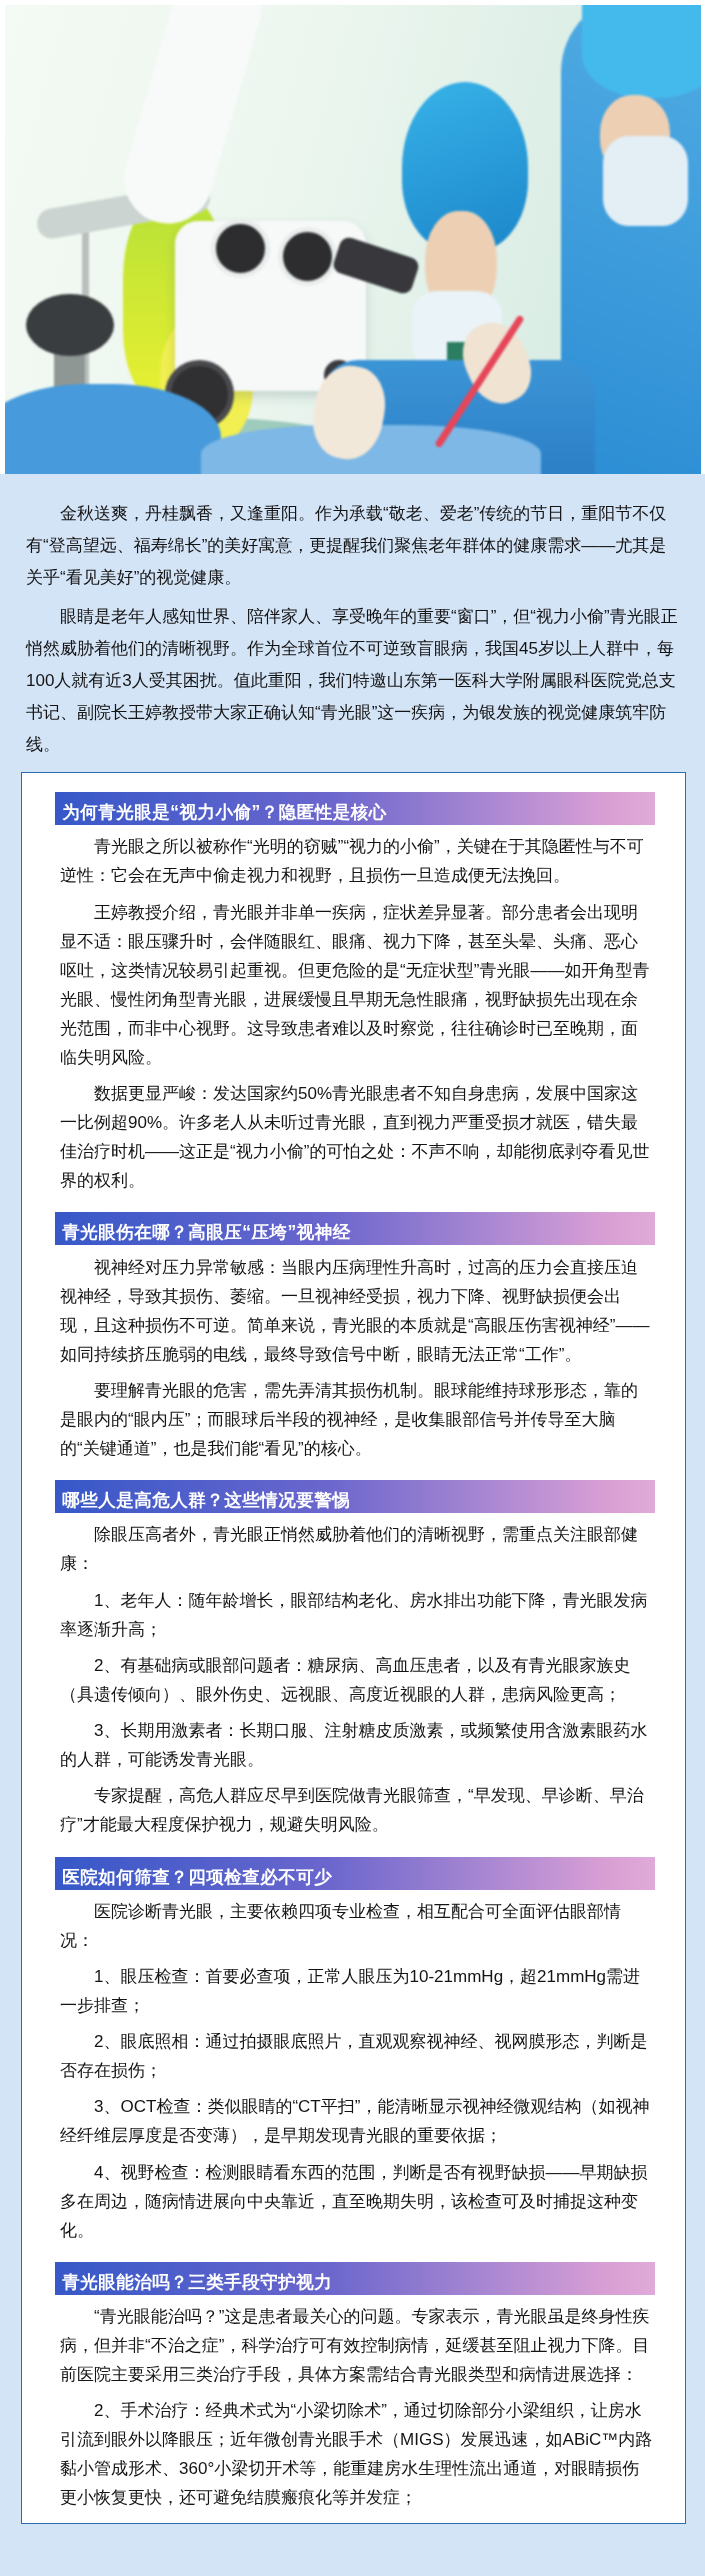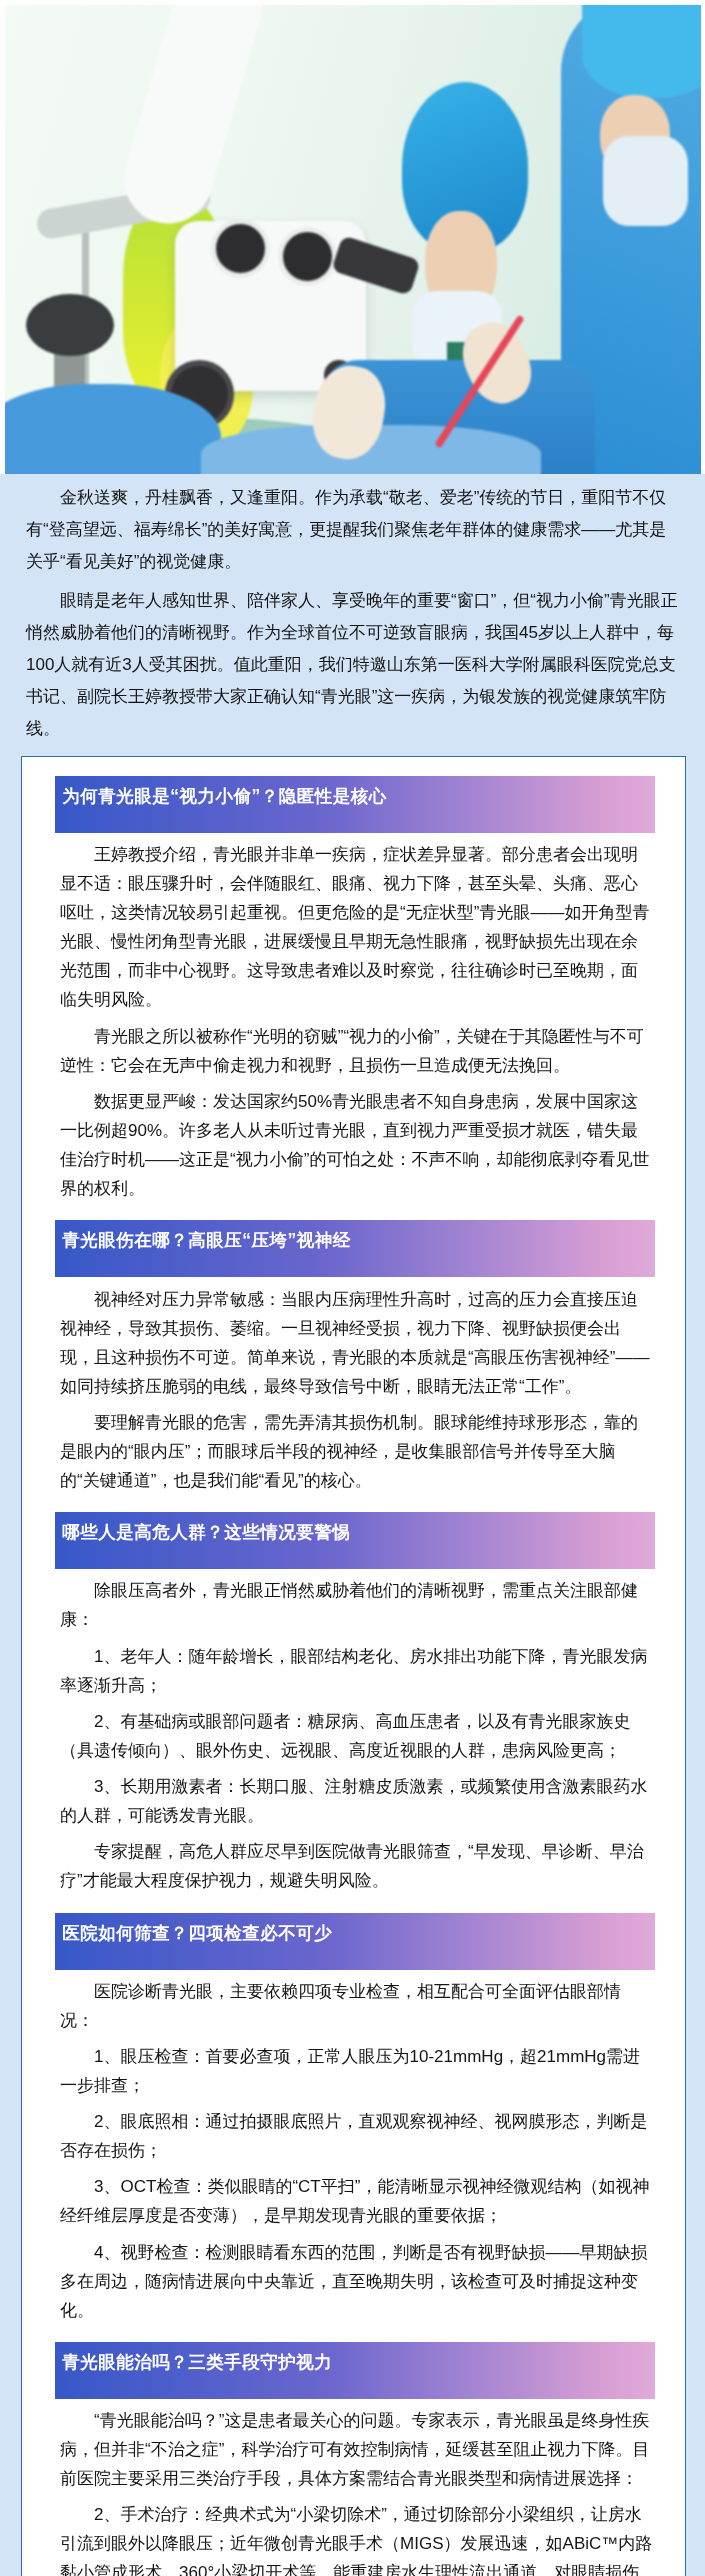--- a/index.html
+++ b/index.html
@@ -37,25 +37,25 @@
   .h-drape2{left:196px;top:420px;width:340px;height:72px;background:#7fb8e4;border-radius:40% 40% 0 0;}
   .h-hand1{left:309px;top:361px;width:70px;height:93px;background:#f2e8da;border-radius:45%;transform:rotate(10deg);}
   .h-hand2{left:461px;top:317px;width:62px;height:82px;background:#efe3d3;border-radius:45%;transform:rotate(-24deg);}
   .h-inst{left:471px;top:299px;width:7.2px;height:155px;background:#e0485a;border-radius:3.6px;transform:rotate(33deg);}
   
   .content{position:absolute;left:0;top:474px;width:706px;height:3413px;background:#d4e4f7;overflow:hidden;
            color:#141414;}
   .content p{margin:0;font-size:17px;line-height:32px;text-indent:2em;}
   .intro{padding:8.2px 26px 0 26px;}
   .intro p{margin-top:7.2px;}
-  .intro p:first-child{margin-top:0;}
+  .intro p:first-child{margin-top:16px;}
   
   .card{box-sizing:border-box;margin:10.3px 0 0 21px;width:665px;border:1px solid #2e6cb0;background:#ffffff;
         padding:19.6px 16.5px 10.3px 17.5px;}
-  .banner{box-sizing:border-box;height:57px;line-height:41px;margin:17.5px 13.4px 0 15.5px;padding-left:7.2px;
+  .banner{box-sizing:border-box;height:33px;line-height:41px;margin:17.5px 13.4px 0 15.5px;padding-left:7.2px;
           background:linear-gradient(90deg,#3758c8 0%,#6a66cd 45%,#a987d2 72%,#d99fd4 92%,#dfaad8 100%);
           color:#ffffff;font-size:17.5px;font-weight:bold;letter-spacing:0.5px;white-space:nowrap;overflow:hidden;}
   .banner:first-child{margin-top:0;}
   .card p{margin:7.2px 15.5px 0 20.6px;font-size:17px;line-height:29px;}
 </style>
 </head>
 <body>
 
 <div class="page">
 
@@ -95,22 +95,22 @@
   <div class="content">
 
     <div class="intro">
       <p>金秋送爽，丹桂飘香，又逢重阳。作为承载“敬老、爱老”传统的节日，重阳节不仅有“登高望远、福寿绵长”的美好寓意，更提醒我们聚焦老年群体的健康需求——尤其是关乎“看见美好”的视觉健康。</p>
       <p>眼睛是老年人感知世界、陪伴家人、享受晚年的重要“窗口”，但“视力小偷”青光眼正悄然威胁着他们的清晰视野。作为全球首位不可逆致盲眼病，我国45岁以上人群中，每100人就有近3人受其困扰。值此重阳，我们特邀山东第一医科大学附属眼科医院党总支书记、副院长王婷教授带大家正确认知“青光眼”这一疾病，为银发族的视觉健康筑牢防线。</p>
     </div>
 
     <div class="card">
 
       <div class="banner">为何青光眼是“视力小偷”？隐匿性是核心</div>
+      <p>青光眼之所以被称作“光明的窃贼”“视力的小偷”，关键在于其隐匿性与不可逆性：它会在无声中偷走视力和视野，且损伤一旦造成便无法挽回。</p>
       <p>王婷教授介绍，青光眼并非单一疾病，症状差异显著。部分患者会出现明显不适：眼压骤升时，会伴随眼红、眼痛、视力下降，甚至头晕、头痛、恶心呕吐，这类情况较易引起重视。但更危险的是“无症状型”青光眼——如开角型青光眼、慢性闭角型青光眼，进展缓慢且早期无急性眼痛，视野缺损先出现在余光范围，而非中心视野。这导致患者难以及时察觉，往往确诊时已至晚期，面临失明风险。</p>
-      <p>青光眼之所以被称作“光明的窃贼”“视力的小偷”，关键在于其隐匿性与不可逆性：它会在无声中偷走视力和视野，且损伤一旦造成便无法挽回。</p>
       <p>数据更显严峻：发达国家约50%青光眼患者不知自身患病，发展中国家这一比例超90%。许多老人从未听过青光眼，直到视力严重受损才就医，错失最佳治疗时机——这正是“视力小偷”的可怕之处：不声不响，却能彻底剥夺看见世界的权利。</p>
 
       <div class="banner">青光眼伤在哪？高眼压“压垮”视神经</div>
       <p>视神经对压力异常敏感：当眼内压病理性升高时，过高的压力会直接压迫视神经，导致其损伤、萎缩。一旦视神经受损，视力下降、视野缺损便会出现，且这种损伤不可逆。简单来说，青光眼的本质就是“高眼压伤害视神经”——如同持续挤压脆弱的电线，最终导致信号中断，眼睛无法正常“工作”。</p>
       <p>要理解青光眼的危害，需先弄清其损伤机制。眼球能维持球形形态，靠的是眼内的“眼内压”；而眼球后半段的视神经，是收集眼部信号并传导至大脑的“关键通道”，也是我们能“看见”的核心。</p>
 
       <div class="banner">哪些人是高危人群？这些情况要警惕</div>
       <p>除眼压高者外，青光眼正悄然威胁着他们的清晰视野，需重点关注眼部健康：</p>
       <p>1、老年人：随年龄增长，眼部结构老化、房水排出功能下降，青光眼发病率逐渐升高；</p>
       <p>2、有基础病或眼部问题者：糖尿病、高血压患者，以及有青光眼家族史（具遗传倾向）、眼外伤史、远视眼、高度近视眼的人群，患病风险更高；</p>

